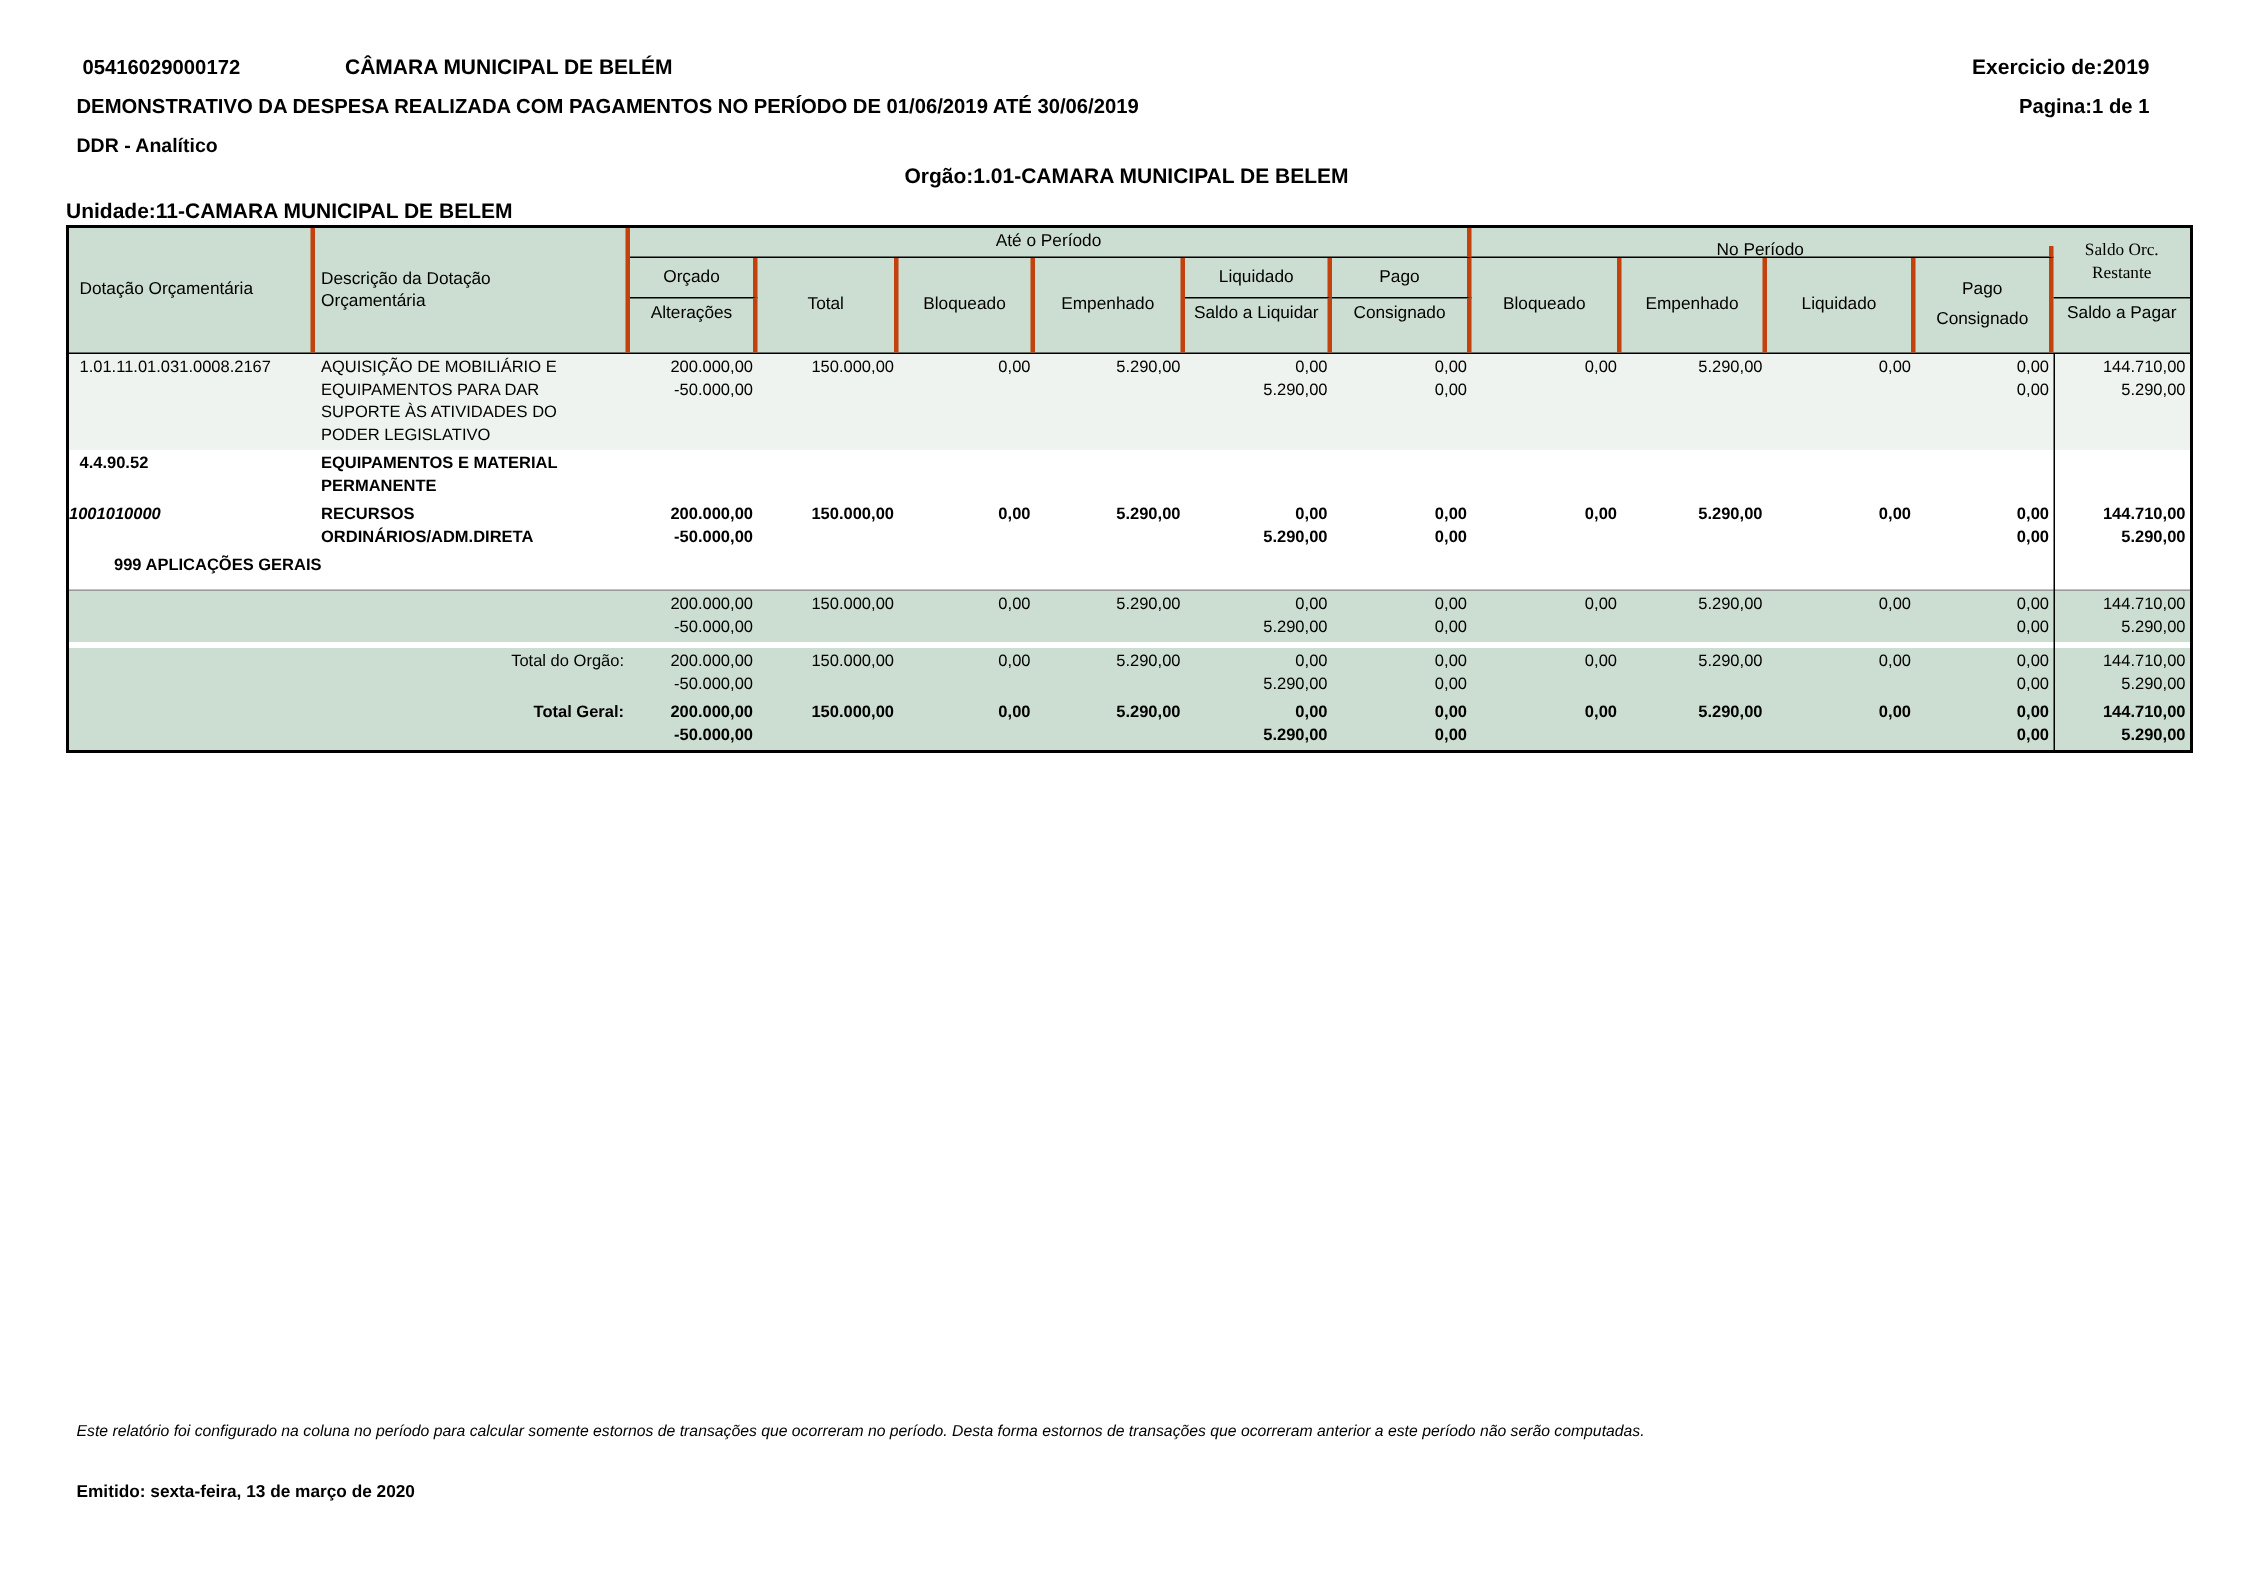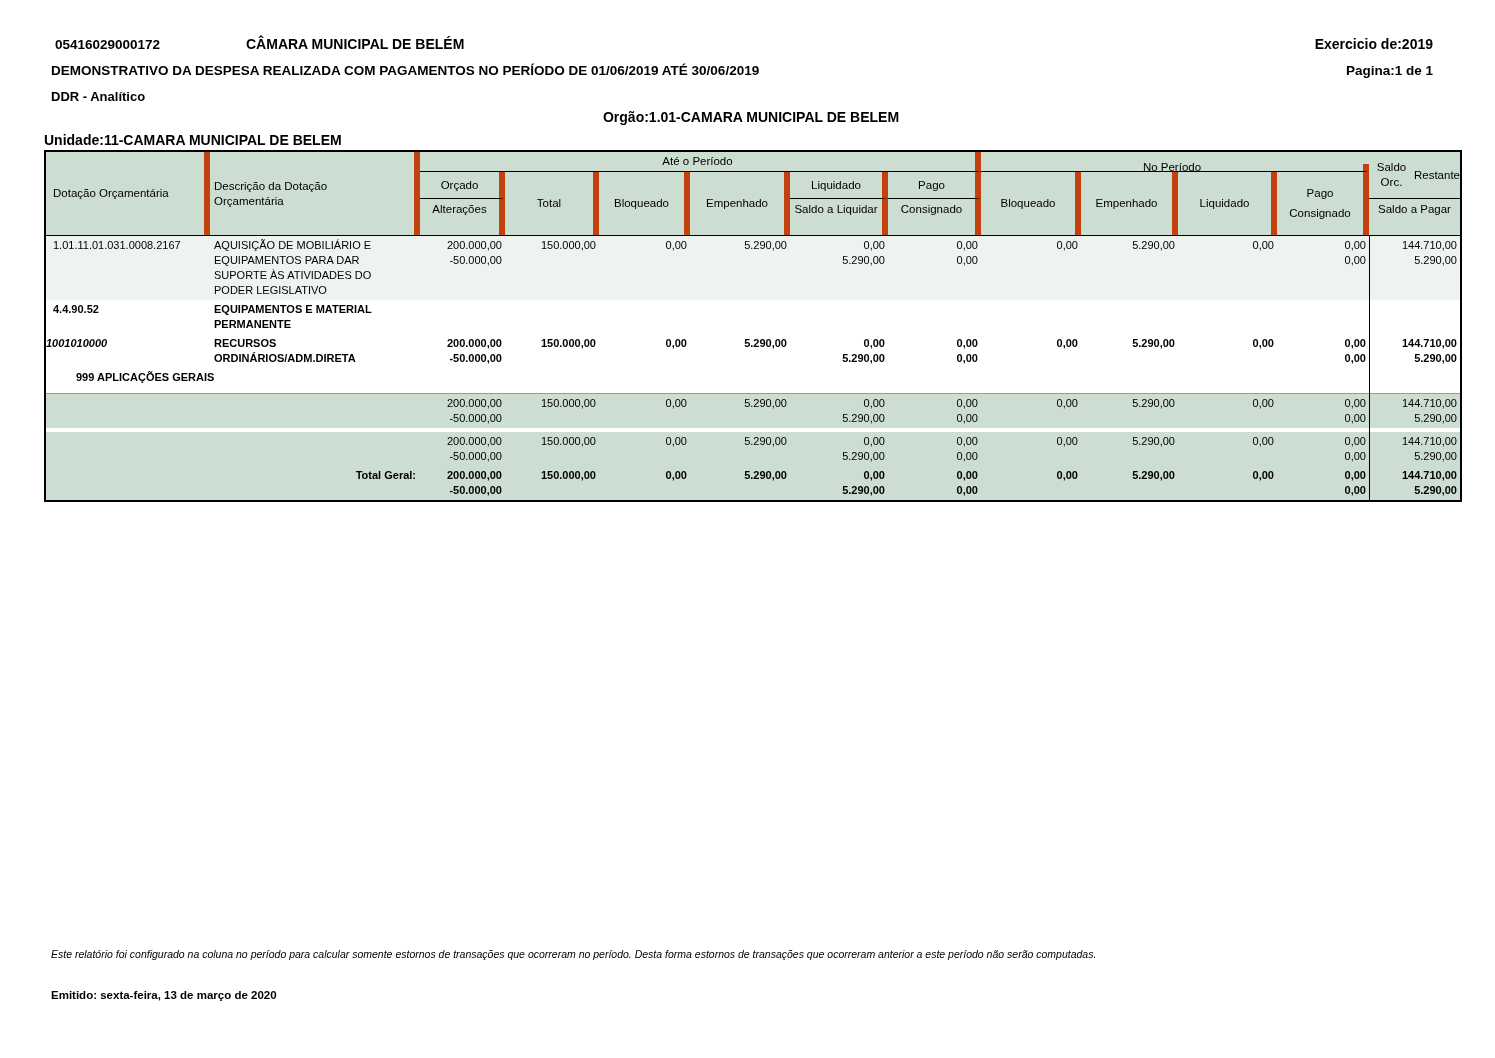--- a/index.html
+++ b/index.html
@@ -2,44 +2,44 @@
 <html><head>
 <meta charset="utf-8">
 <style>
   * { margin:0; padding:0; box-sizing:border-box; }
   html,body { width:1495px; height:1058px; background:#fff; color:#000;
     font-family:"Liberation Sans","DejaVu Sans",sans-serif; position:relative; }
   .abs { position:absolute; }
 
   
   #company-code   { left:55px;  top:37px;  font-size:13.5px; font-weight:bold; }
-  #company-name   { left:230px; top:36px;  font-size:14px;   font-weight:bold;margin-left:16px; }
+  #company-name   { left:230px; top:36px;  font-size:14px;   font-weight:bold; }
   #report-title   { left:51px;  top:63px;  font-size:13.5px; font-weight:bold; }
   #report-type    { left:51px;  top:89px;  font-size:13px;   font-weight:bold; }
   #exercise       { top:36px; right:62px;  font-size:14px;   font-weight:bold; text-align:right; }
   #page-info      { top:63px; right:62px;  font-size:13.5px; font-weight:bold; text-align:right; }
   #orgao-line     { left:44px; top:109px; width:1414px; text-align:center; font-size:14px; font-weight:bold; }
   #unidade-line   { left:44px; top:132px; width:1414px; text-align:left; font-size:14px; font-weight:bold; }
 
   
   .tbl { position:absolute; left:44px; top:150px; width:1418px; border:2px solid #000; background:#fff; }
   .grid { display:grid;
     grid-template-columns:164px 210px 85px 94px 91px 100px 98px 93px 100px 97px 99px 92px 91px; }
 
   
   .thead { background:#ccddd1; grid-template-rows:20px 27px 36px; border-bottom:1px solid #000;
            font-size:11.5px; position:relative; }
   .hc { display:flex; align-items:center; justify-content:center; text-align:center; line-height:13px; }
-  .br { border-right:6px solid #c2410c; }
+  .br { border-right:3px solid #c2410c; }
   .bb { border-bottom:1px solid #000; }
   .hc-col1 { grid-area:1/1/4/2; justify-content:flex-start; padding-left:7px; text-align:left; }
   .hc-col2 { grid-area:1/2/4/3; flex-direction:column; align-items:flex-start; padding-left:4px; text-align:left; line-height:15px; }
   .hc-ate  { grid-area:1/3/2/9; }
   .hc-no   { grid-area:1/9/2/13;margin-top:12px; }
-  .hc-saldo-top { grid-area:1/13/3/14; flex-direction:row; line-height:15px; }
+  .hc-saldo-top { grid-area:1/13/3/14; flex-direction:column; line-height:15px;font-family:Liberation Serif, serif; }
   .hc-orcado { grid-area:2/3/3/4; }
   .hc-alter  { grid-area:3/3/4/4; align-items:flex-start; padding-top:4px; }
   .hc-total  { grid-area:2/4/4/5; }
   .hc-bloq   { grid-area:2/5/4/6; }
   .hc-emp    { grid-area:2/6/4/7; }
   .hc-liq    { grid-area:2/7/3/8; }
   .hc-sliq   { grid-area:3/7/4/8; align-items:flex-start; padding-top:4px; }
   .hc-pago   { grid-area:2/8/3/9; }
   .hc-cons   { grid-area:3/8/4/9; align-items:flex-start; padding-top:4px; }
   .hc-npbloq { grid-area:2/9/4/10; }
@@ -276,20 +276,21 @@
           <div class="nline">0,00</div>
           <div class="nline">0,00</div>
         </div>
         <div class="c-num" style="grid-column: 13;">
           <div class="nline">144.710,00</div>
           <div class="nline">5.290,00</div>
         </div>
       </div>
       <div class="gap" style="height: 4px;"></div>
       <div class="brow grid bg-green">
+        <div class="c-label ar">Total do Orgão:</div>
         <div class="c-num" style="grid-column: 3;">
           <div class="nline">200.000,00</div>
           <div class="nline">-50.000,00</div>
         </div>
         <div class="c-num" style="grid-column: 4;">
           <div class="nline">150.000,00</div>
         </div>
         <div class="c-num" style="grid-column: 5;">
           <div class="nline">0,00</div>
         </div>

